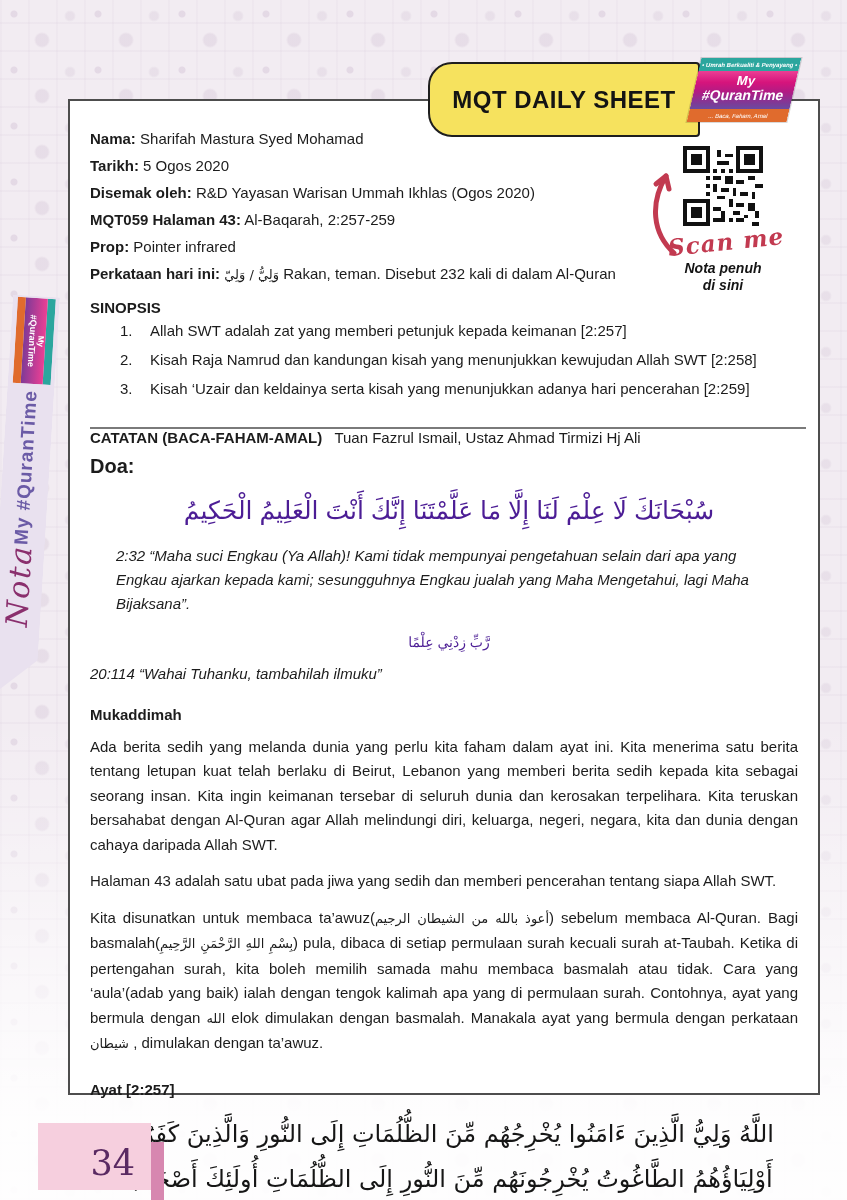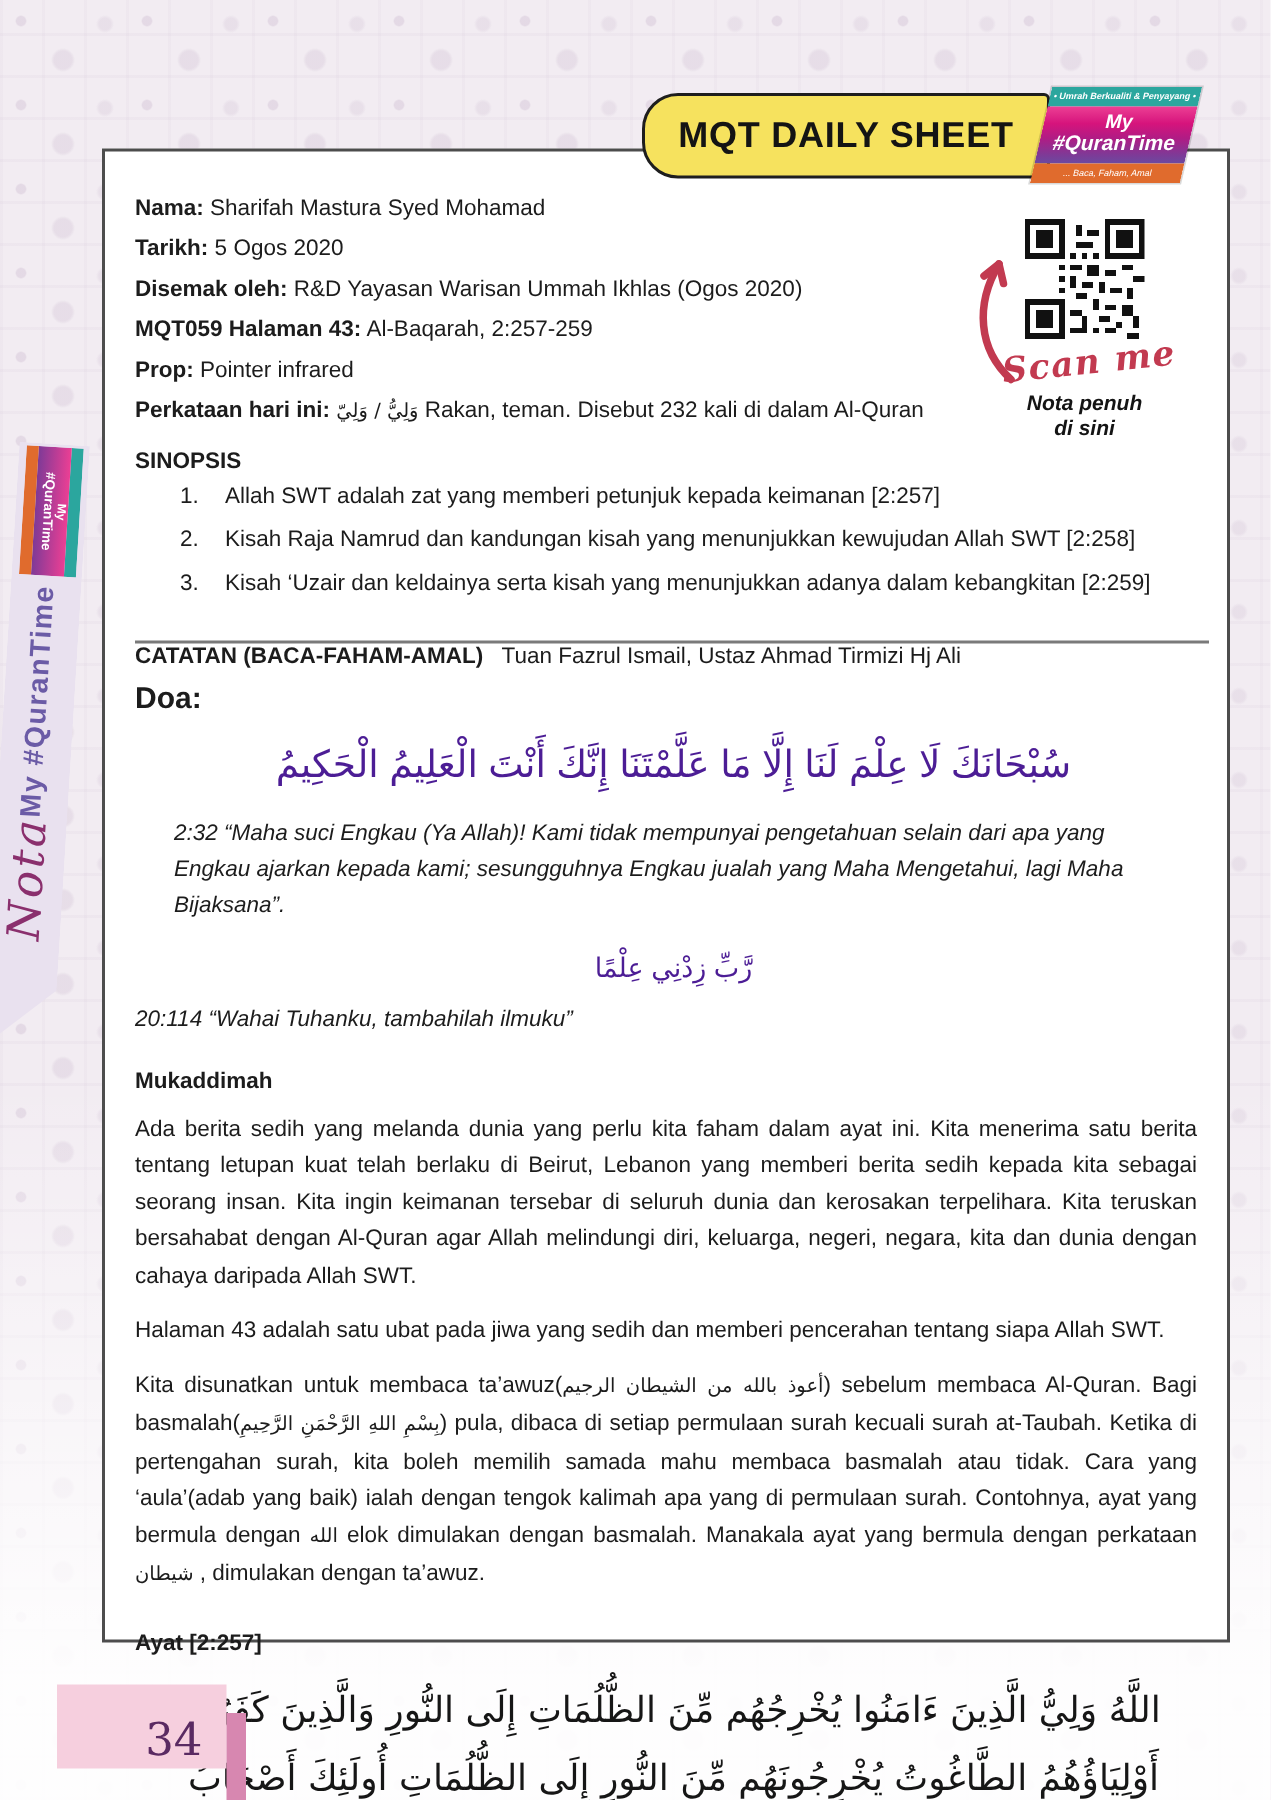--- a/index.html
+++ b/index.html
@@ -31,21 +31,21 @@
   
   .sheet {
     position:absolute; left:68px; top:99px; width:752px; height:996px;
     background:#ffffff; border:2px solid #4d4d4d;
     padding:22px 10px 0 20px;
     z-index:2;
   }
 
   
   .header-tab {
-    position:absolute; left:428px; top:62px; width:272px; height:57px;
+    position:absolute; left:428px; top:62px; width:272px; height:75px;
     background:#f6e25e; border:2px solid #1e1e1e;
     border-radius:24px 4px 4px 24px;
     display:flex; align-items:center; justify-content:center;
     z-index:4;
   }
   .header-tab .title { font-size:24px; font-weight:800; letter-spacing:.5px; color:#141414; }
 
   
   .brand-logo {
     position:absolute; left:694px; top:58px; width:100px; height:64px;
@@ -111,21 +111,21 @@
   .catatan-line { font-size:15px; }
   .catatan-line .h { font-weight:bold; }
   .doa-label { font-size:20px; font-weight:bold; margin-top:9px; }
 
   .arabic-center {
     direction:rtl; text-align:center;
     font-family:Liberation Sans, sans-serif;
     font-size:25px; line-height:1.5; color:#4c1d95;
     margin-top:14px;
   }
-  .arabic-small { font-size:18px; margin-top:16px; }
+  .arabic-small { font-size:14px; margin-top:16px; }
 
   .quote-block {
     font-style:italic; font-size:15px; line-height:24px;
     margin:14px 36px 0 26px; color:#1c1c1c;
   }
   .caption-center { text-align:left; font-style:italic; font-size:15px; margin-top:12px; }
 
   .section-heading { font-size:15px; font-weight:bold; margin-top:24px; }
   .para { font-size:15px; line-height:24.5px; text-align:justify; margin-top:12px; padding-right:10px; }
 
@@ -148,23 +148,23 @@
     letter-spacing:1px;
   }
   .scan-note {
     position:absolute; left:0; top:120px; width:130px; text-align:center;
     font-size:14px; font-weight:bold; font-style:italic; line-height:17px; color:#141414;
   }
   .arrow-svg { position:absolute; left:-14px; top:18px; width:40px; height:100px; }
 
   
   .page-tab {
-    position:absolute; left:38px; top:1123px; width:113px; height:56px;
+    position:absolute; left:38px; top:1123px; width:113px; height:67px;
     background:#f6cfde; z-index:3;
-    font-family:"DejaVu Serif", serif; font-size:30px; color:#5a2a62;
+    font-family:"DejaVu Serif", serif; font-size:35px; color:#5a2a62;
     text-align:right; padding:20px 16px 0 0;
   }
   .page-strip { position:absolute; left:151px; top:1142px; width:13px; height:58px; background:#d787b0; z-index:3; }
 </style>
 </head>
 <body>
 
 <div class="bg-pattern"></div>
 <div class="bg-fade"></div>
 
@@ -291,21 +291,21 @@
     <div class="sinopsis-item">
       <span class="num">1.</span>
       <span>Allah SWT adalah zat yang memberi petunjuk kepada keimanan [2:257]</span>
     </div>
     <div class="sinopsis-item">
       <span class="num">2.</span>
       <span>Kisah Raja Namrud dan kandungan kisah yang menunjukkan kewujudan Allah SWT [2:258]</span>
     </div>
     <div class="sinopsis-item">
       <span class="num">3.</span>
-      <span>Kisah ‘Uzair dan keldainya serta kisah yang menunjukkan adanya dalam kebangkitan [2:259]</span>
+      <span>Kisah ‘Uzair dan keldainya serta kisah yang menunjukkan adanya hari pencerahan [2:259]</span>
     </div>
   </div>
 
   <div class="rule"></div>
 
   <div class="catatan-line">
     <span class="h">CATATAN (BACA-FAHAM-AMAL)</span>&nbsp;&nbsp;
     <span>Tuan Fazrul Ismail,  Ustaz Ahmad Tirmizi Hj Ali</span>
   </div>
   <div class="doa-label">Doa:</div>

